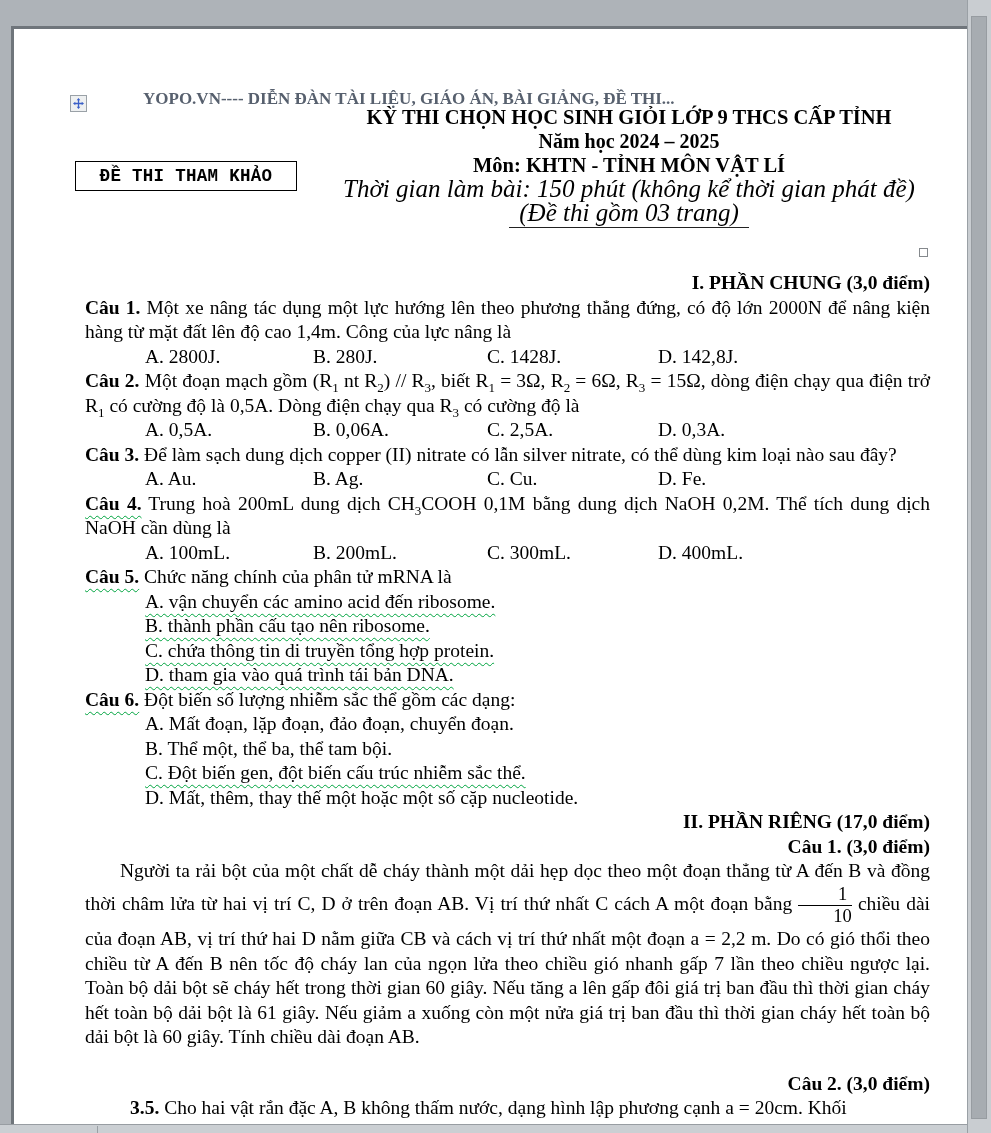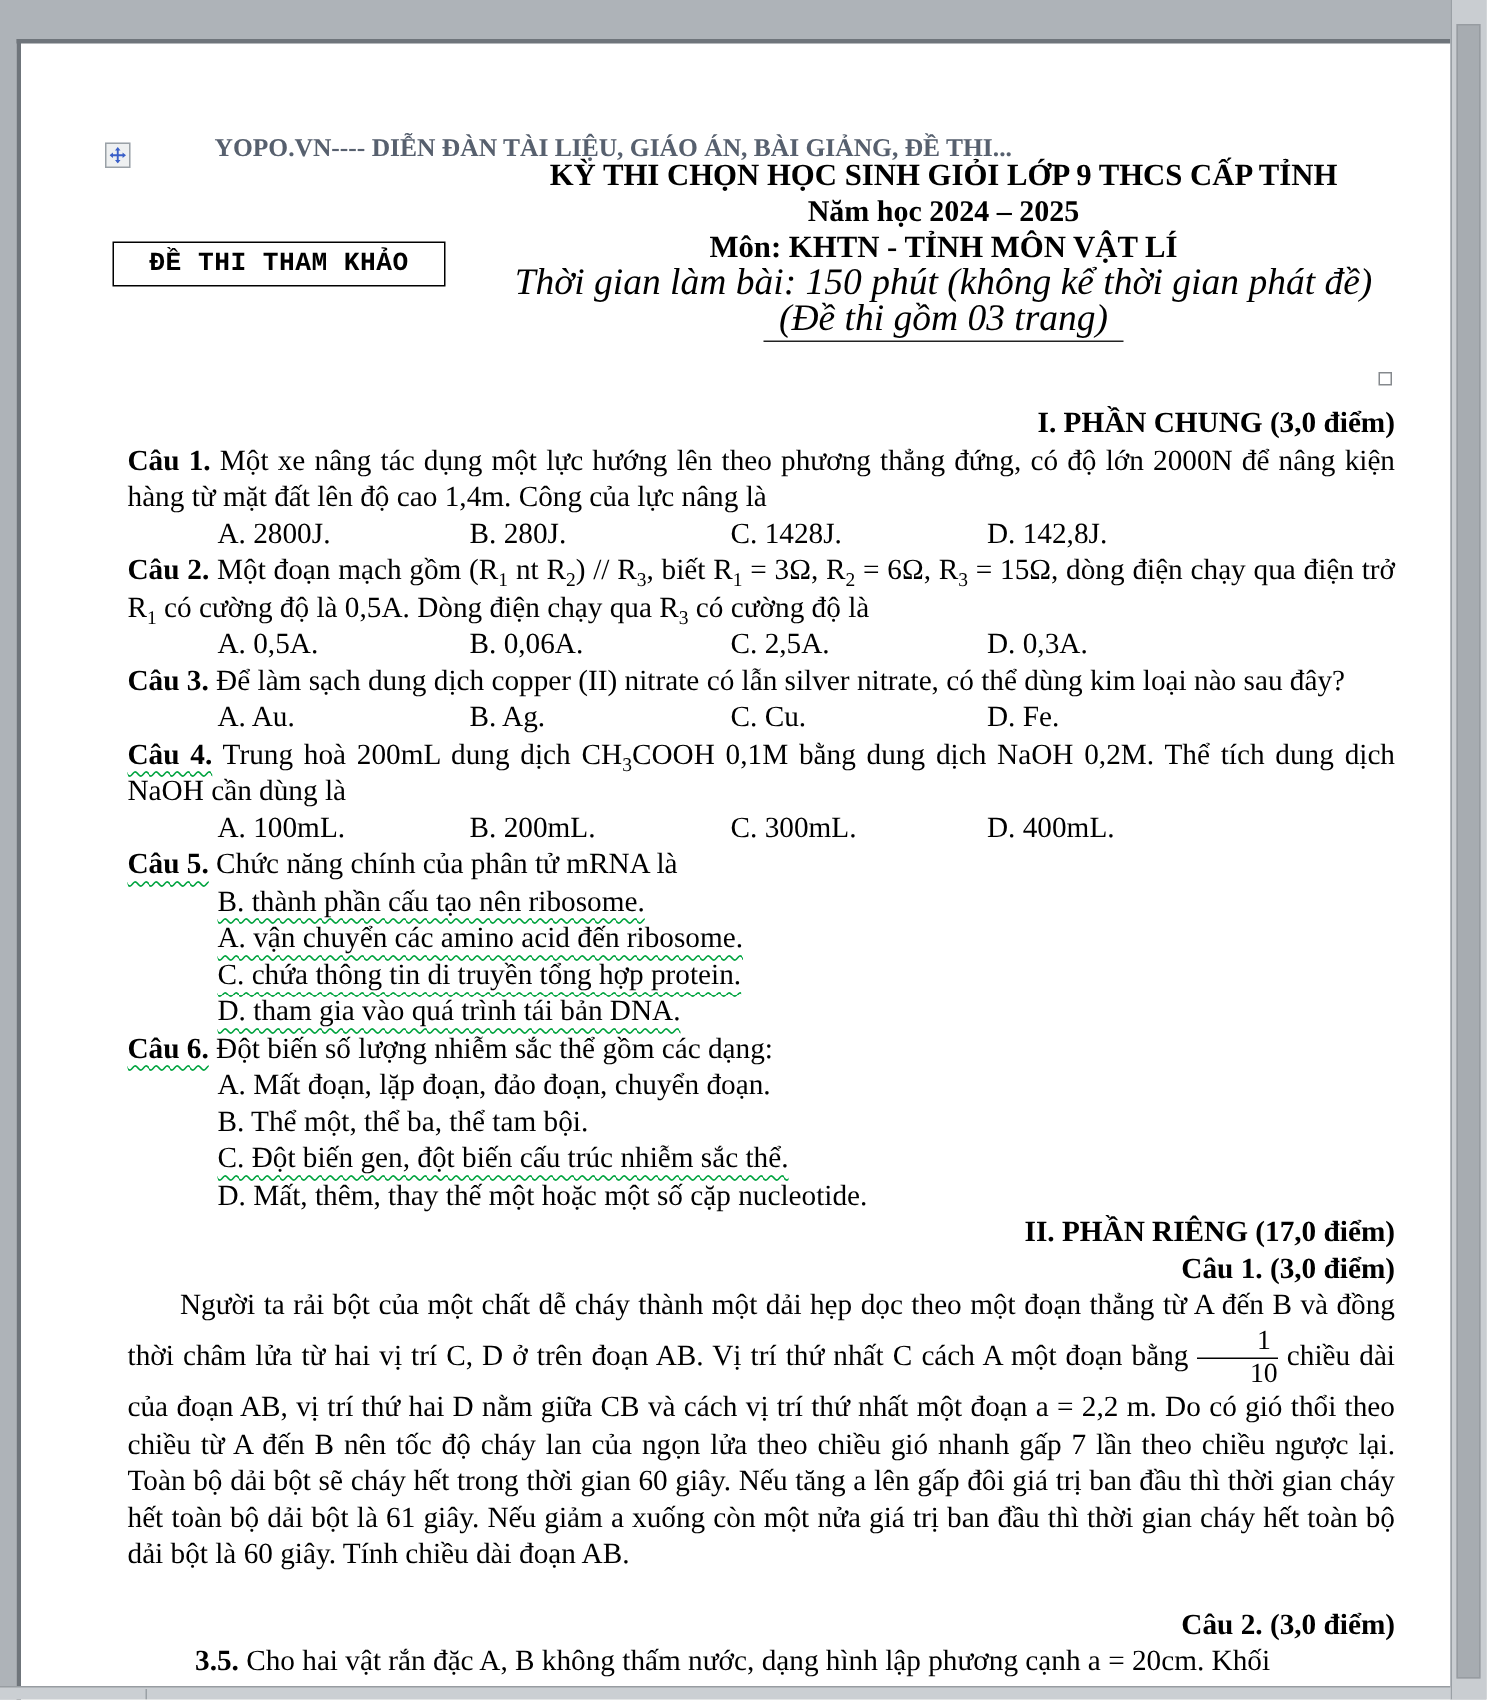--- a/index.html
+++ b/index.html
@@ -121,22 +121,22 @@
         </div>
         <p class="q"><span class="ul"><span class="sqg"><b>Câu 4.</b></span></span> Trung hoà 200mL dung dịch CH<sub>3</sub>COOH 0,1M bằng dung dịch NaOH 0,2M. Thể tích dung dịch NaOH cần dùng là</p>
         <div class="opts">
           <span>A. 100mL.</span>
           <span>B. 200mL.</span>
           <span>C. 300mL.</span>
           <span>D. 400mL.</span>
         </div>
         <p class="q"><span class="ul"><span class="sqg"><b>Câu 5.</b></span></span> Chức năng chính của phân tử mRNA là</p>
         <div>
+          <div class="optline"><span class="ul"><span class="sqg">A. vận chuyển các amino acid đến ribosome.</span></span></div>
           <div class="optline"><span class="ul"><span class="sqg">B. thành phần cấu tạo nên ribosome.</span></span></div>
-          <div class="optline"><span class="ul"><span class="sqg">A. vận chuyển các amino acid đến ribosome.</span></span></div>
           <div class="optline"><span class="ul"><span class="sqg">C. chứa thông tin di truyền tổng hợp protein.</span></span></div>
           <div class="optline"><span class="ul"><span class="sqg">D. tham gia vào quá trình tái bản DNA.</span></span></div>
         </div>
         <p class="q"><span class="ul"><span class="sqg"><b>Câu 6.</b></span></span> Đột biến số lượng nhiễm sắc thể gồm các dạng:</p>
         <div>
           <div class="optline">A. Mất đoạn, lặp đoạn, đảo đoạn, chuyển đoạn.</div>
           <div class="optline">B. Thể một, thể ba, thể tam bội.</div>
           <div class="optline"><span class="ul"><span class="sqg">C. Đột biến gen, đột biến cấu trúc nhiễm sắc thể.</span></span></div>
           <div class="optline">D. Mất, thêm, thay thế một hoặc một số cặp nucleotide.</div>
         </div>

